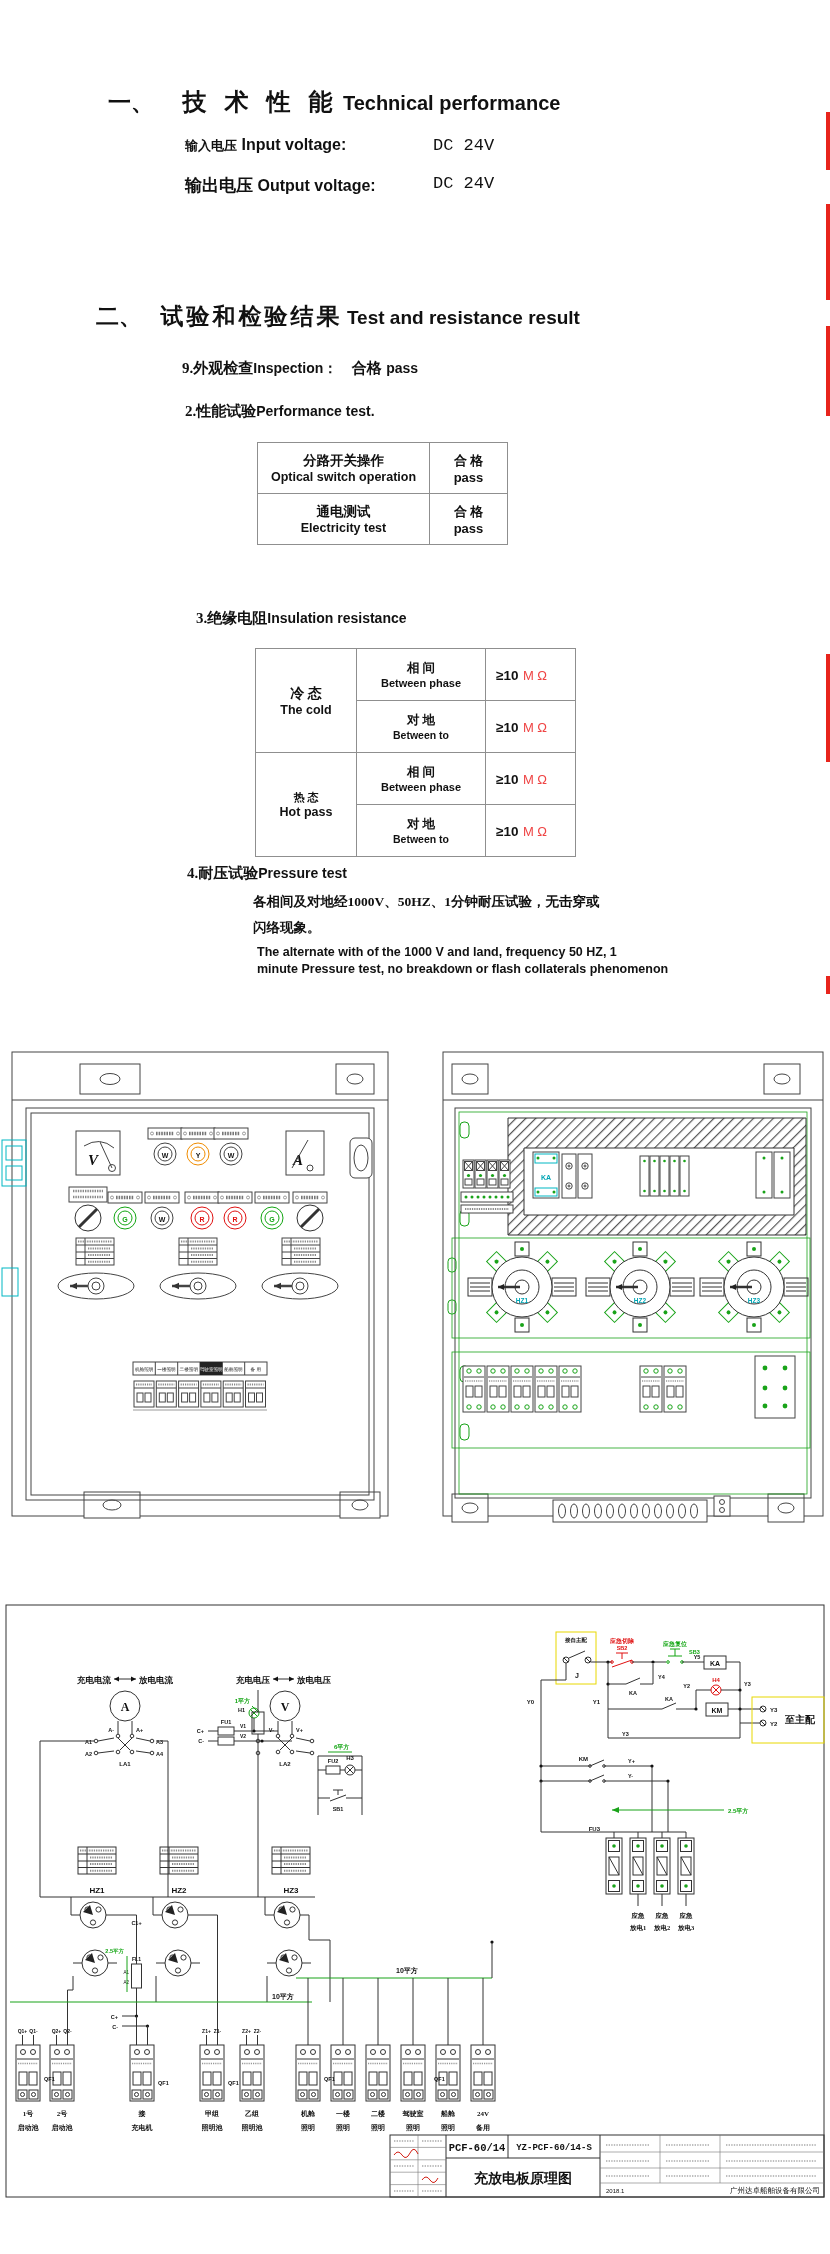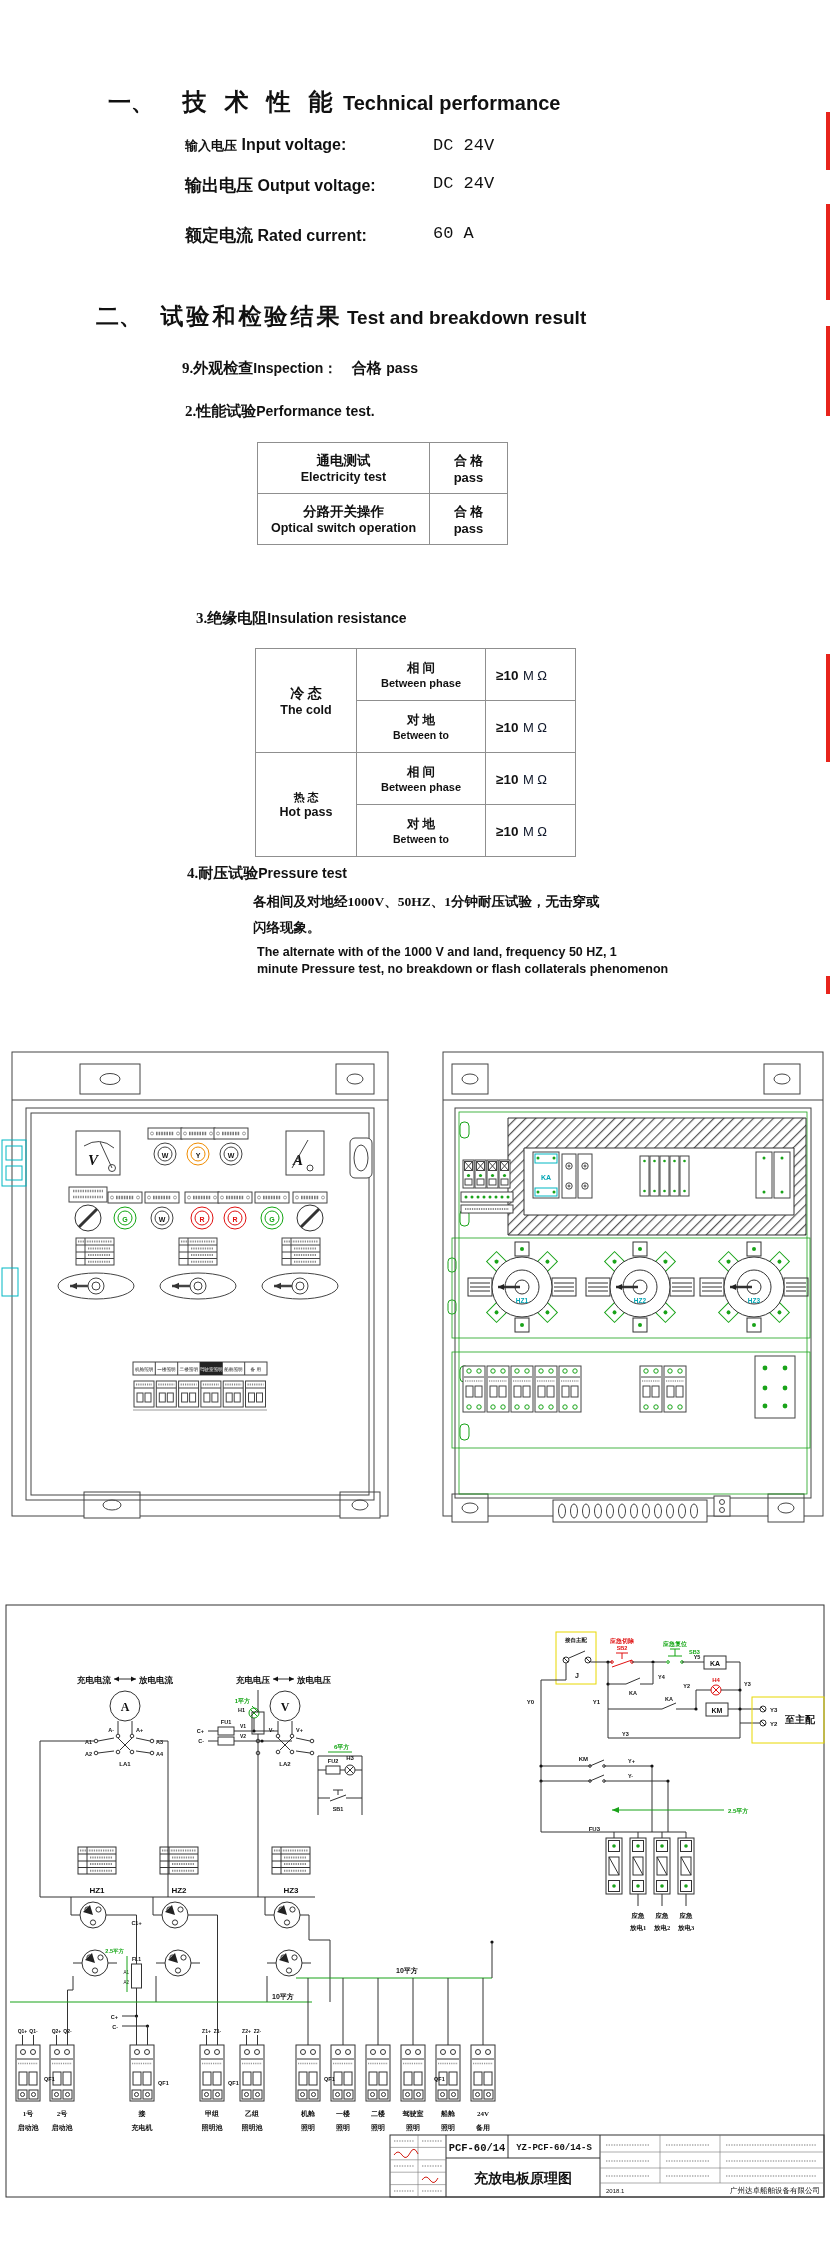--- a/index.html
+++ b/index.html
@@ -2,21 +2,21 @@
 <html><head>
 <meta charset="utf-8">
 <style>
   html,body{margin:0;padding:0;background:#fff;}
   .page{position:relative;width:830px;height:2254px;background:#fff;overflow:hidden;
         font-family:"Liberation Sans",sans-serif;color:#111;}
   .abs{position:absolute;white-space:nowrap;}
   .zh{font-family:"Liberation Serif",serif;font-weight:700;}
   .en{font-family:"Liberation Sans",sans-serif;font-weight:700;}
   .mono{font-family:"Liberation Mono",monospace;}
-  .grey{color:#0f172a;}
+  .grey{color:#ef4444;}
   .redmark{position:absolute;width:4px;background:#e8241c;}
   table{border-collapse:collapse;}
   .ptable td,.itable td{border:1.3px solid #8f8f8f;text-align:center;vertical-align:middle;padding:0;}
   .ptable td{width:171px;height:50px;}
   .ptable td.res{width:77px;}
   .itable td.st{width:100px;}
   .itable td.md{width:128px;}
   .itable td.vl{width:79px;text-align:left;padding-left:10px;}
   .itable tr{height:52px;}
   svg text{stroke:none;fill:#111;font-family:"Liberation Sans",sans-serif;}
@@ -45,57 +45,52 @@
   <div class="abs" style="left:185px;top:136px;width:380px">
     <span class="zh" style="font-size:13px">输入电压</span>
     <span class="en" style="font-size:16px">Input voltage:</span>
     <span class="mono abs" style="left:248px;top:0;font-size:17px">DC 24V</span>
   </div>
   <div class="abs" style="left:185px;top:174px;width:380px">
     <span class="zh" style="font-size:17px">输出电压</span>
     <span class="en" style="font-size:16px">Output voltage:</span>
     <span class="mono abs" style="left:248px;top:0;font-size:17px">DC 24V</span>
   </div>
-  <div class="abs" style="left:185px;top:224px;width:380px">
-    <span class="zh" style="font-size:17px">额定电流</span>
-    <span class="en" style="font-size:16px">Rated current:</span>
-    <span class="mono abs" style="left:248px;top:0;font-size:17px">60 A</span>
-  </div>
 
   <div class="abs" style="left:96px;top:301px">
     <span class="zh" style="font-size:23px">二、</span>
     <span class="zh" style="font-size:23px;letter-spacing:3px;margin-left:14px">试验和检验结果</span>
-    <span class="en" style="font-size:19px">Test and breakdown result</span>
+    <span class="en" style="font-size:19px">Test and resistance result</span>
   </div>
 
   <div class="abs" style="left:182px;top:359px">
     <span class="zh" style="font-size:15px">9.外观检查</span><span class="en" style="font-size:14px">Inspection：</span>
     <span class="zh" style="font-size:15px;margin-left:10px">合格</span>
     <span class="en" style="font-size:14px">pass</span>
   </div>
   <div class="abs" style="left:185px;top:402px">
     <span class="zh" style="font-size:15px">2.性能试验</span><span class="en" style="font-size:14px">Performance test.</span>
   </div>
 
   <table class="ptable abs" style="left:257px;top:442px">
     <tbody>
         <tr>
       <td>
-        <div class="zh" style="font-size:13.5px">通电测试</div>
-        <div class="en" style="font-size:12.5px">Electricity test</div>
+        <div class="zh" style="font-size:13.5px">分路开关操作</div>
+        <div class="en" style="font-size:12.5px">Optical switch operation</div>
       </td>
       <td class="res">
         <div class="zh" style="font-size:13px">合  格</div>
         <div class="en" style="font-size:13px">pass</div>
       </td>
     </tr>
     <tr>
       <td>
-        <div class="zh" style="font-size:13.5px">分路开关操作</div>
-        <div class="en" style="font-size:12.5px">Optical switch operation</div>
+        <div class="zh" style="font-size:13.5px">通电测试</div>
+        <div class="en" style="font-size:12.5px">Electricity test</div>
       </td>
       <td class="res">
         <div class="zh" style="font-size:13px">合  格</div>
         <div class="en" style="font-size:13px">pass</div>
       </td>
     </tr>
   </tbody>
     </table>
 
   <div class="abs" style="left:196px;top:609px">

